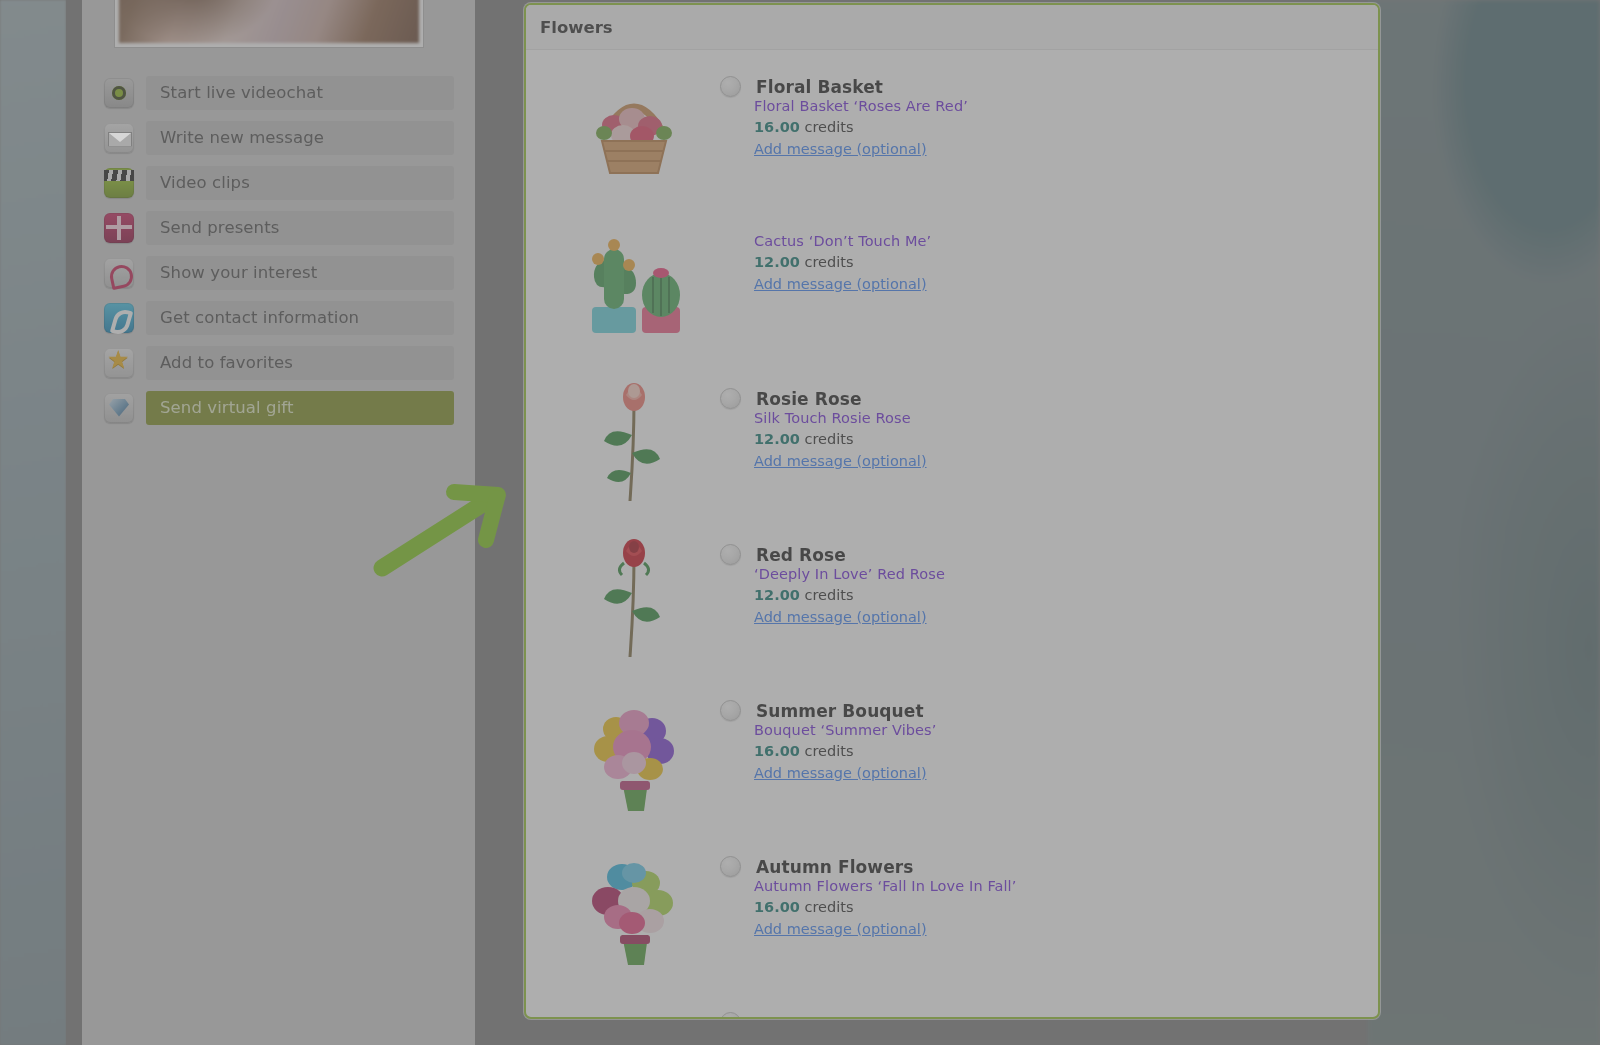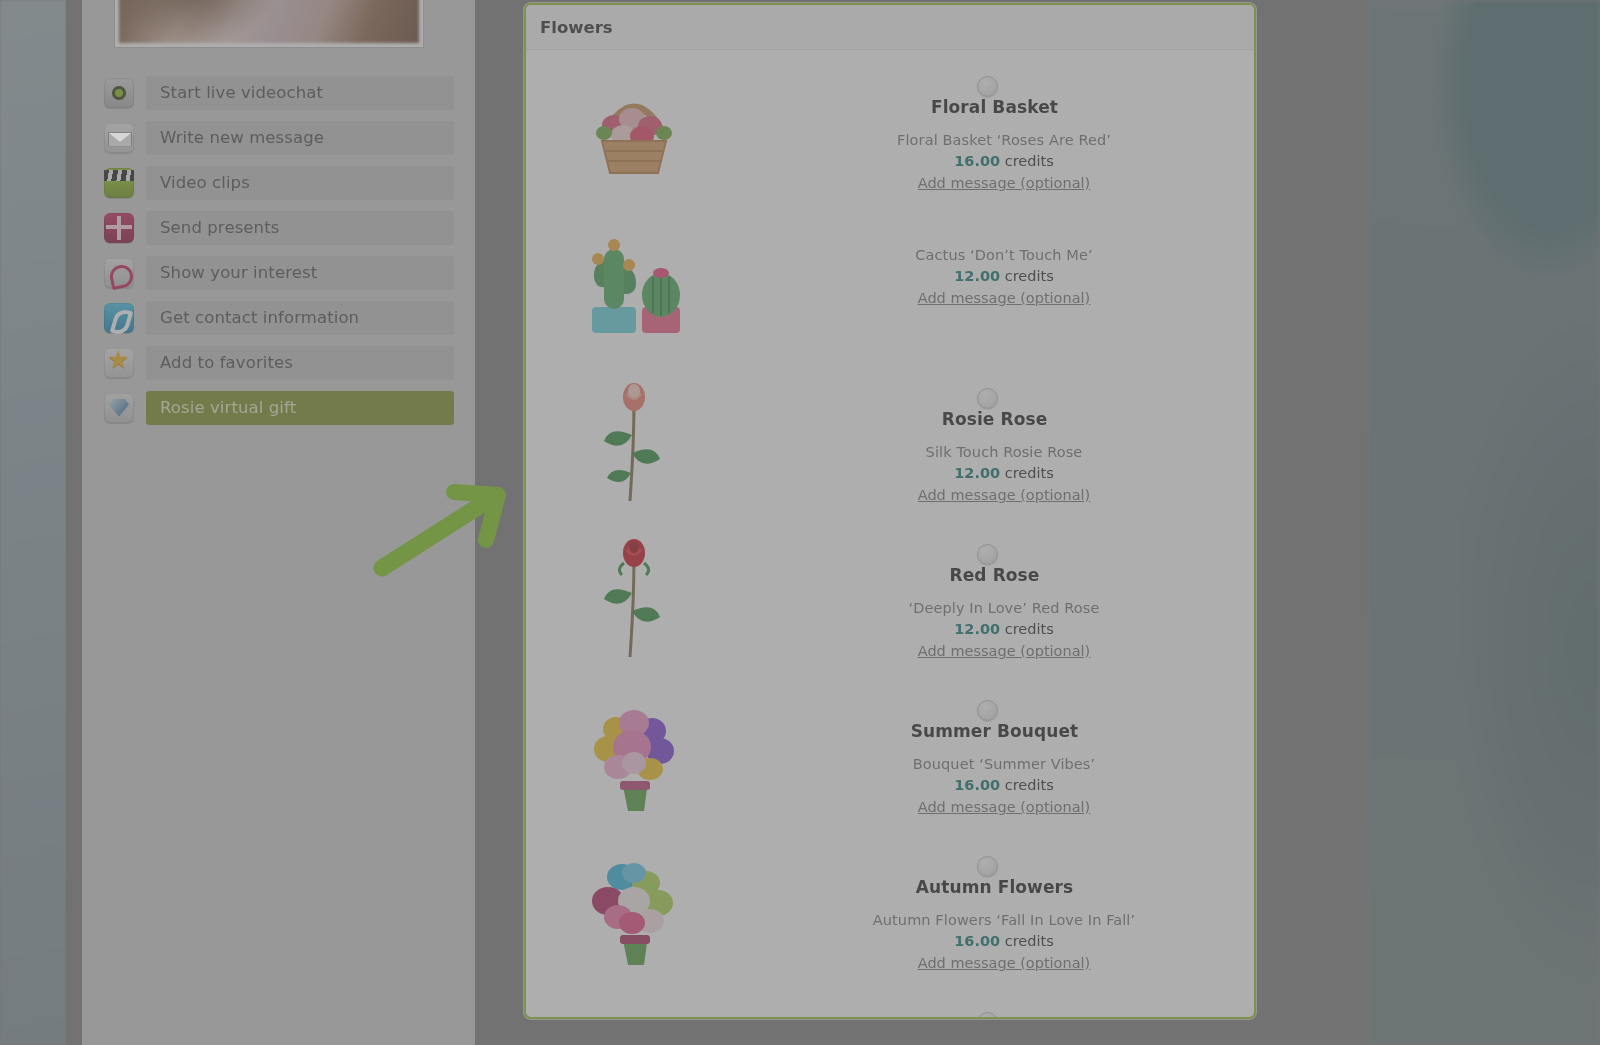--- a/index.html
+++ b/index.html
@@ -108,65 +108,64 @@
     background:linear-gradient(135deg,#cfe4f2,#5f93b8 60%,#2f5f85);
     clip-path:polygon(22% 0,78% 0,100% 33%,50% 100%,0 33%);}
 
   
   #arrow-annotation{
     position:absolute;left:372px;top:478px;width:145px;height:100px;
     pointer-events:none;
   }
   
   #gift-panel{
-    position:absolute;left:524px;top:3px;width:732px;height:1016px;
+    position:absolute;left:524px;top:3px;width:856px;height:1016px;
     background:#ffffff;
     border:2px solid #93c02e;
     border-radius:7px;
     box-sizing:border-box;
     overflow:hidden;
     box-shadow:0 0 0 1px rgba(255,255,255,.6);
-    text-align:center;
   }
   #panel-header{
     height:44px;background:#f7f7f7;border-bottom:1px solid #e4e4e4;
     display:flex;align-items:center;
   }
   #panel-title{
     font-size:16.5px;color:#2c2c2c;font-weight:600;padding-left:14px;
   }
   #gift-list{position:relative;padding-top:14px;}
   .gift-item{
     position:relative;height:156px;display:flex;align-items:flex-start;
   }
   .gift-thumb{
     width:140px;flex:0 0 140px;height:130px;margin-left:38px;
     display:flex;align-items:center;justify-content:center;
     position:relative;
   }
   .gift-body{flex:1 1 auto;margin-left:16px;padding-top:12px;}
-  .gift-head{display:flex;align-items:center;flex-direction:column;}
+  .gift-head{display:flex;align-items:center;}
   .gift-radio{
     width:19px;height:19px;border-radius:50%;flex:0 0 auto;
     background:radial-gradient(circle at 36% 30%, #ffffff 0%, #efefef 48%, #d6d6d6 100%);
     border:1px solid #bdbdbd;
     box-shadow:0 1px 1px rgba(0,0,0,.13);
   }
   .gift-name{
     font-size:17px;font-weight:bold;color:#1d1d1d;margin-left:15px;letter-spacing:.1px;
   }
   .gift-desc{
-    font-size:14.5px;color:#737373;margin-left:34px;margin-top:15px;letter-spacing:.1px;
+    font-size:14.5px;color:#6d28d9;margin-left:34px;margin-top:1px;letter-spacing:.1px;
   }
   .gift-price-row{margin-left:34px;margin-top:5px;font-size:14.5px;}
   .gift-price{color:#0f766e;font-weight:600;}
   .gift-credits{color:#2b2b2b;}
   .gift-msg-link{
     display:inline-block;margin-left:34px;margin-top:6px;font-size:14.5px;
-    color:#737373;text-decoration:underline;cursor:pointer;
+    color:#3b82f6;text-decoration:underline;cursor:pointer;
   }
 </style>
 </head>
 <body>
 
 <div id="bg-left-photo"></div>
 <div id="bg-mid"></div>
 <div id="bg-right-photo"></div>
 
 <div id="left-col">
@@ -223,21 +222,21 @@
     <div class="action-row">
       <span class="act-icon ic-fav"></span>
       <span class="act-pill">
         <span class="act-label">Add to favorites</span>
       </span>
     </div>
 
     <div class="action-row selected">
       <span class="act-icon ic-gift"></span>
       <span class="act-pill">
-        <span class="act-label">Rosie virtual gift</span>
+        <span class="act-label">Send virtual gift</span>
       </span>
     </div>
 
   </div>
 </div>
 
 <div id="arrow-annotation">
   <svg width="145" height="100" viewBox="0 0 145 100">
     <g stroke="#7fc819" stroke-width="17" stroke-linecap="round" fill="none">
       <line x1="10" y1="90" x2="123" y2="18"></line>

